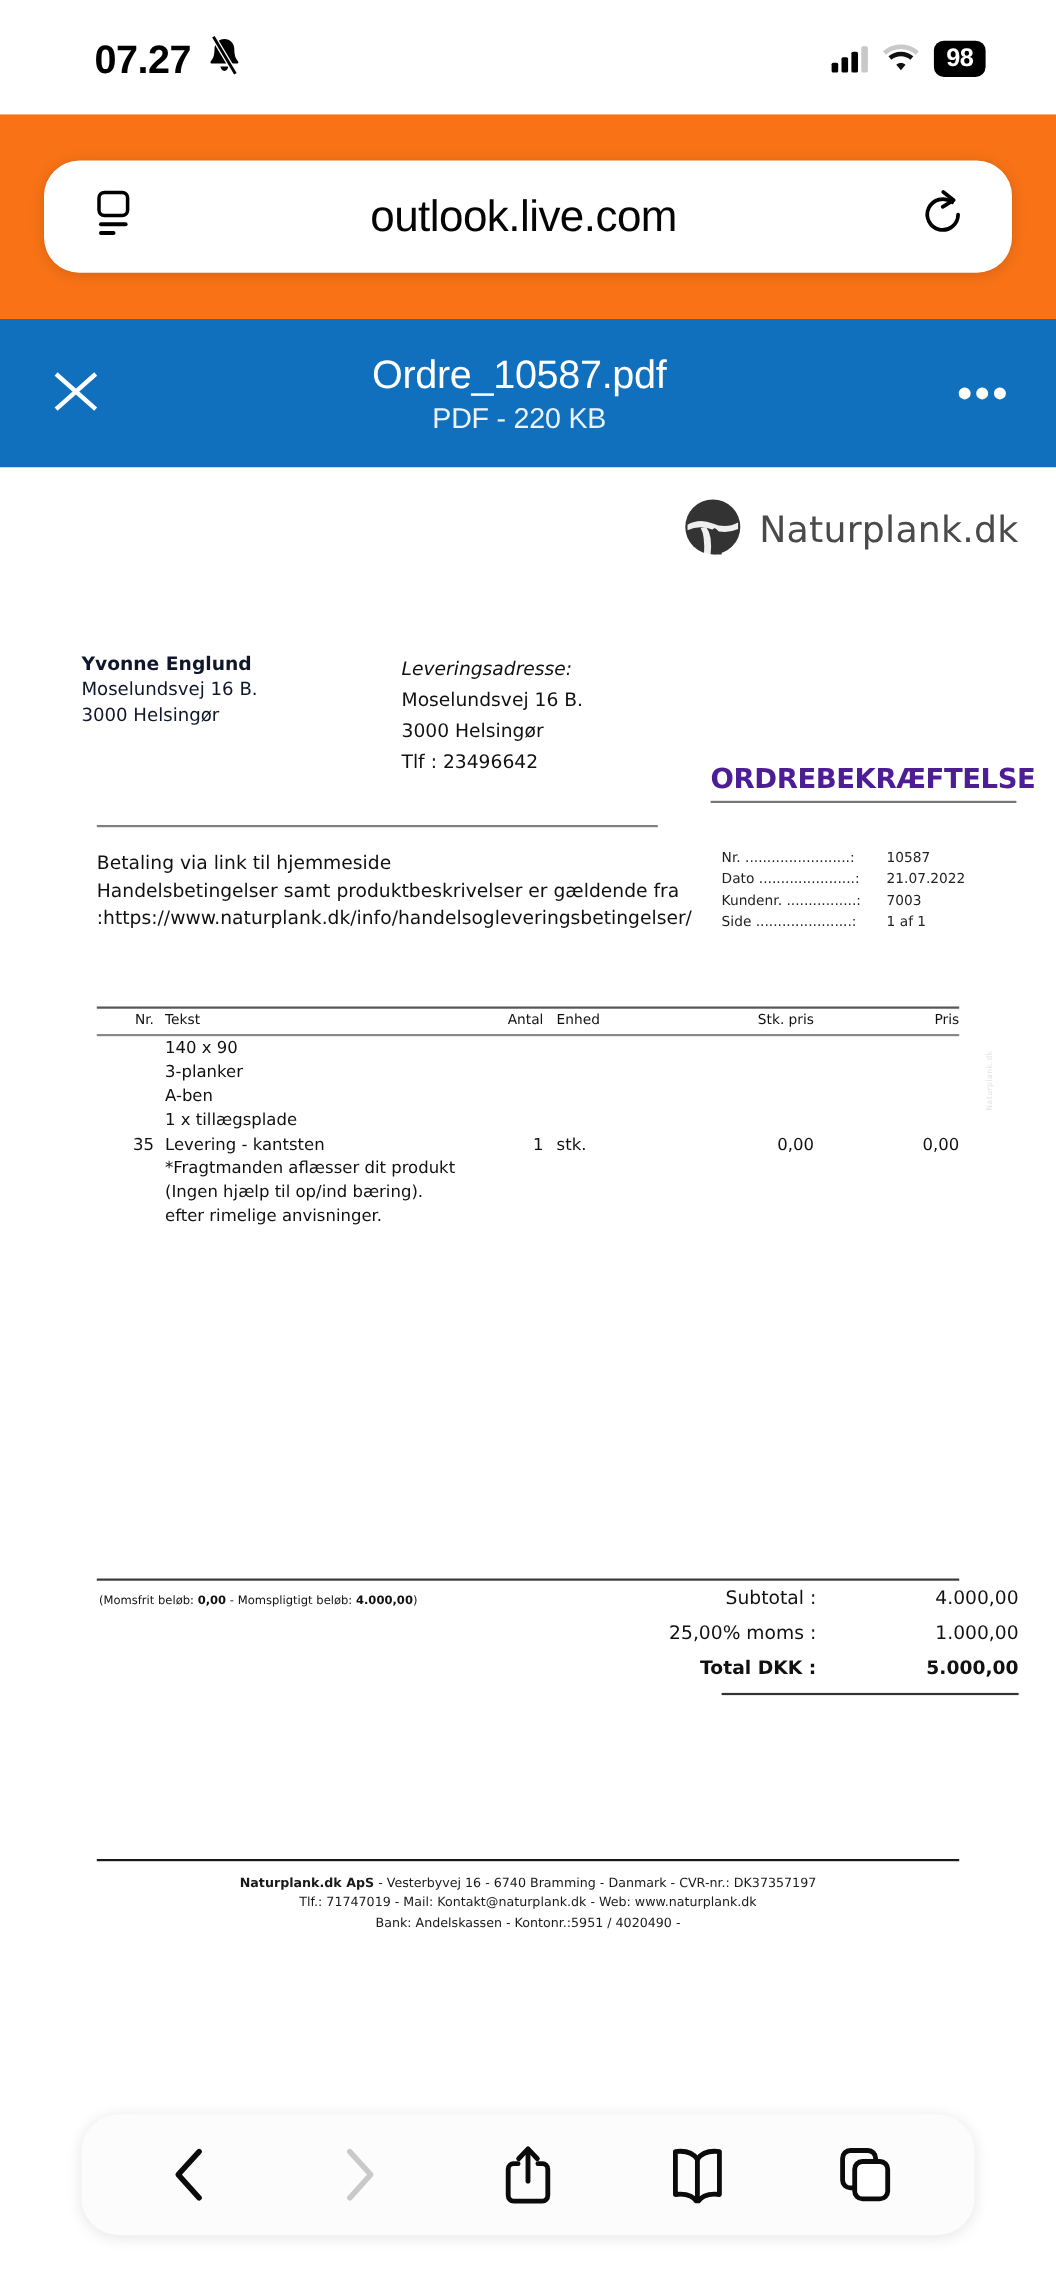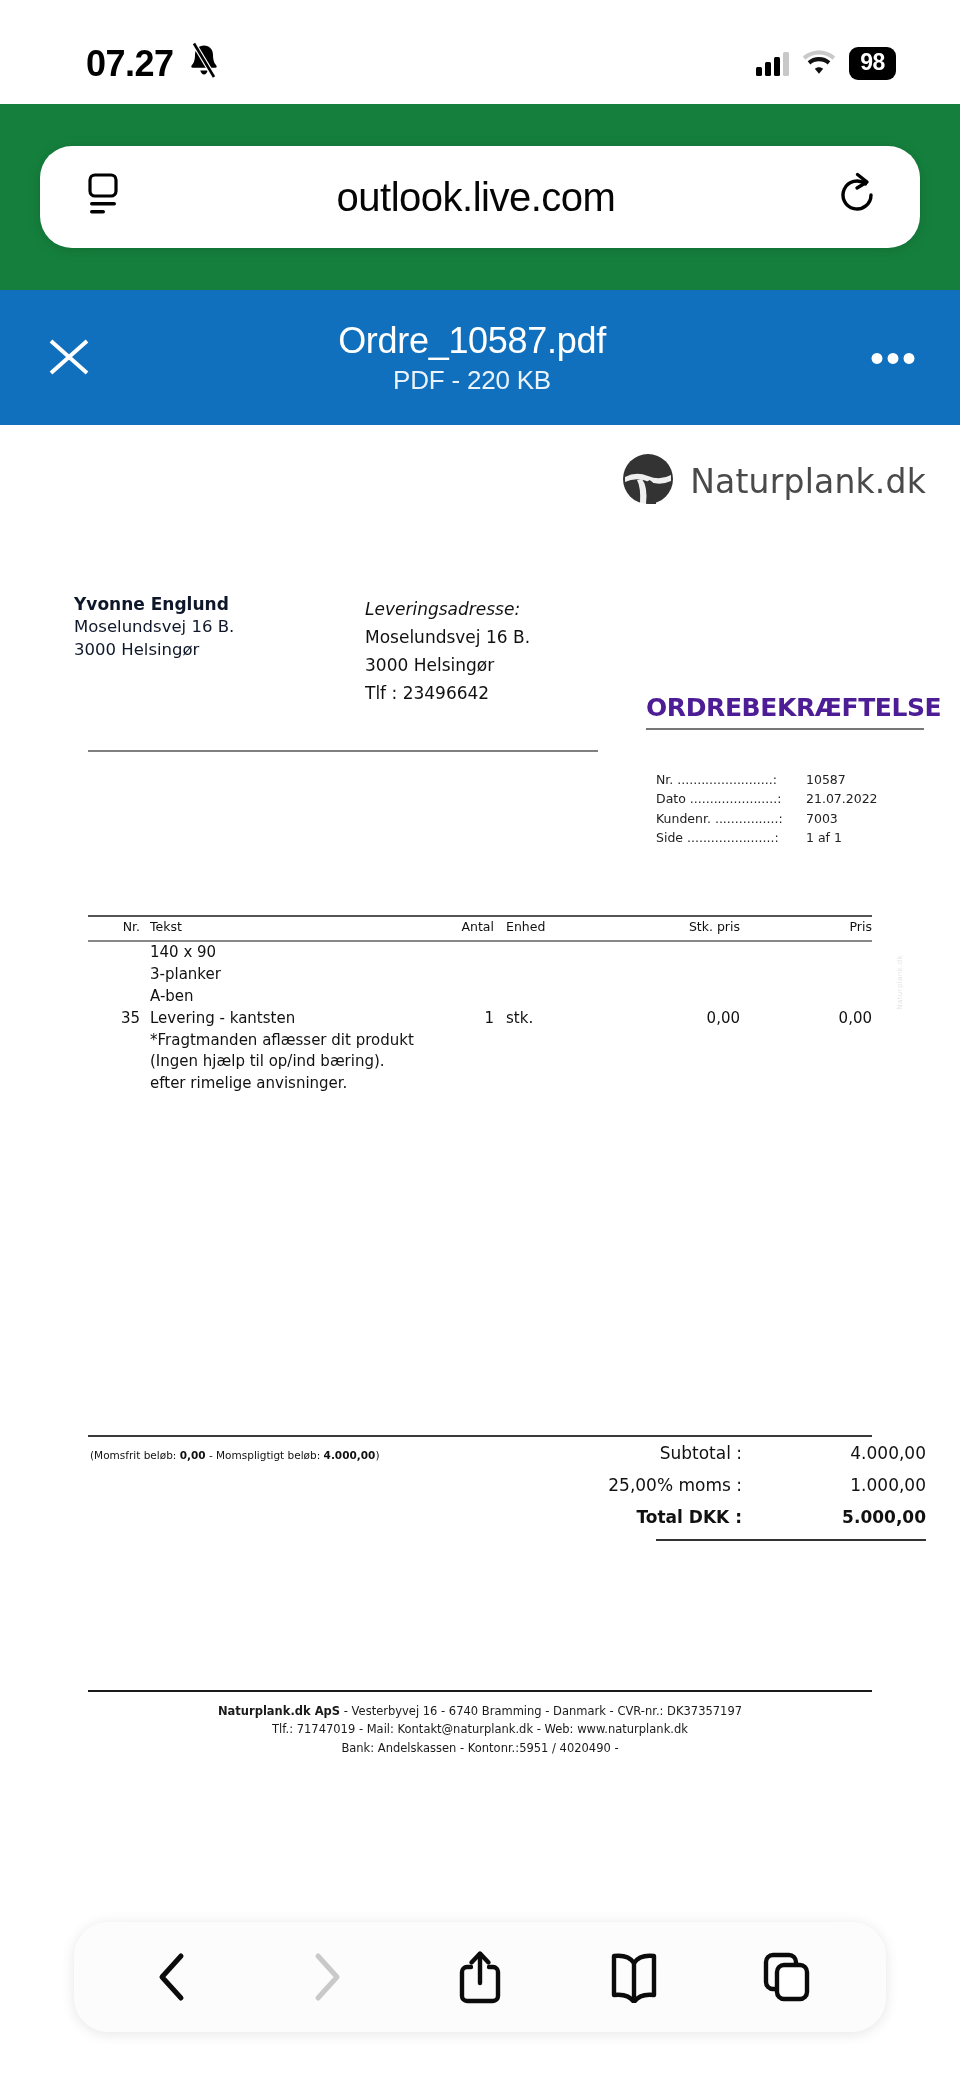--- a/index.html
+++ b/index.html
@@ -16,21 +16,21 @@
     position: relative;
     width: 960px;
     height: 2081px;
     background: #ffffff;
     overflow: hidden;
   }
 
   
   .status-bar {
     position: absolute;
-    top: 10px; left: 0;
+    top: 0; left: 0;
     width: 960px;
     height: 104px;
     background: #ffffff;
     display: flex;
     align-items: center;
     justify-content: space-between;
     padding: 0 64px 0 86px;
     gap: 45px;
   }
   .status-left {
@@ -69,21 +69,21 @@
     line-height: 1.15;
     letter-spacing: -0.4px;
   }
 
   
   .browser-chrome {
     position: absolute;
     top: 104px; left: 0;
     width: 960px;
     height: 186px;
-    background: #15803d;
+    background: #f97316;
   }
   .url-bar {
     position: absolute;
     top: 42px;
     left: 40px;
     width: 880px;
     height: 102px;
     background: #ffffff;
     border-radius: 32px;
     box-shadow: 0 2px 14px rgba(0,0,0,0.14), 0 0 0 0.5px rgba(0,0,0,0.03);
@@ -492,20 +492,25 @@
       <div class="meta-row">
         <span class="meta-key">Kundenr. ................:</span>
         <span class="meta-val">7003</span>
       </div>
       <div class="meta-row">
         <span class="meta-key">Side ......................:</span>
         <span class="meta-val">1 af 1</span>
       </div>
     </div>
 
+    <div class="pay-block">
+      <div>Betaling via link til hjemmeside</div>
+      <div>Handelsbetingelser samt produktbeskrivelser er gældende fra</div>
+      <div>:https://www.naturplank.dk/info/handelsogleveringsbetingelser/</div>
+    </div>
 
     <div class="items">
       <div class="rule-top"></div>
       <table class="lines">
         <thead>
           <tr>
             <th class="c-nr">Nr.</th>
             <th class="c-tekst">Tekst</th>
             <th class="c-antal">Antal</th>
             <th class="c-enhed">Enhed</th>
@@ -524,20 +529,25 @@
             <td colspan="4"></td>
           </tr>
           <tr>
             <td class="c-nr"></td>
             <td class="c-tekst sub-line">3-planker</td>
             <td colspan="4"></td>
           </tr>
           <tr>
             <td class="c-nr"></td>
             <td class="c-tekst sub-line">A-ben</td>
+            <td colspan="4"></td>
+          </tr>
+          <tr>
+            <td class="c-nr"></td>
+            <td class="c-tekst sub-line">1 x tillægsplade</td>
             <td colspan="4"></td>
           </tr>
 
           <tr class="line-row">
             <td class="c-nr">35</td>
             <td class="c-tekst">Levering - kantsten</td>
             <td class="c-antal">1</td>
             <td class="c-enhed">stk.</td>
             <td class="c-stk">0,00</td>
             <td class="c-pris">0,00</td>

